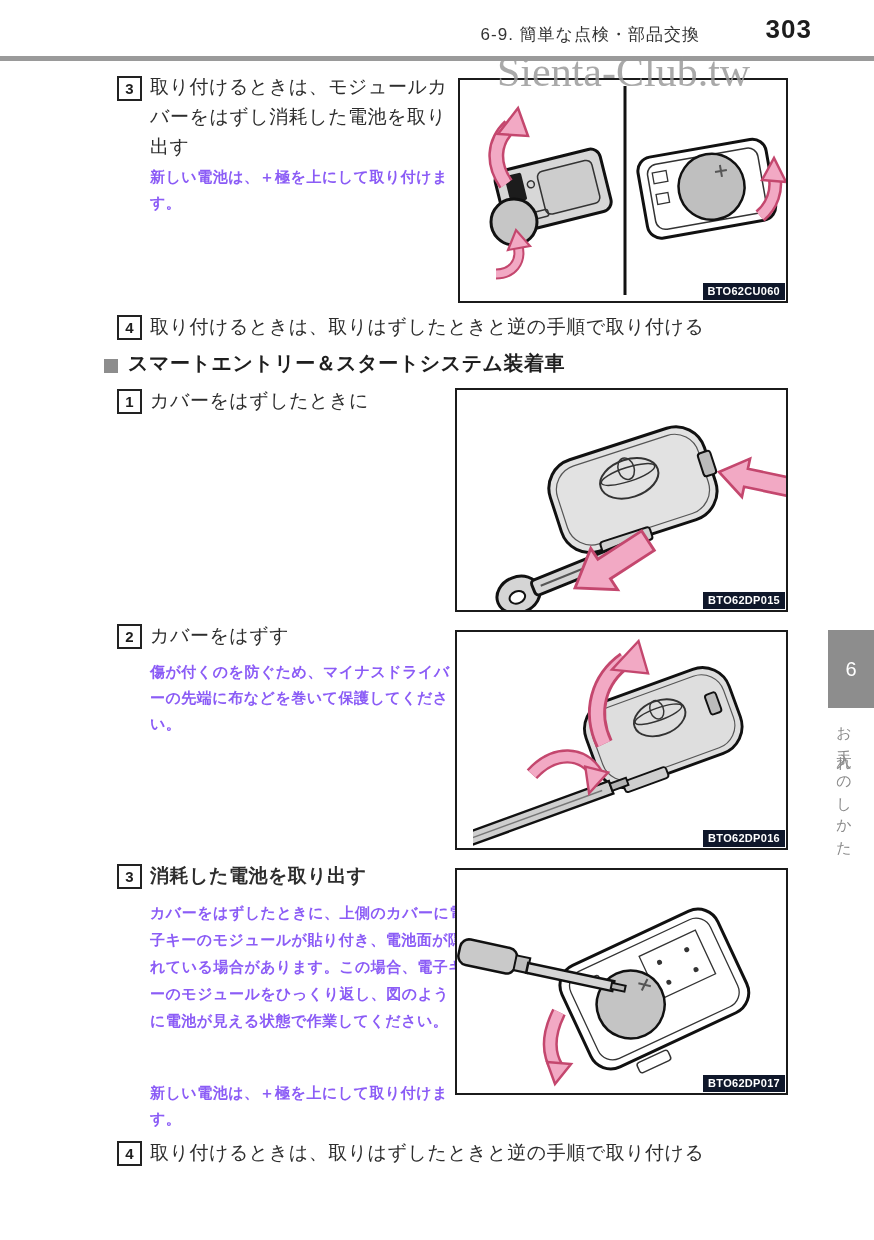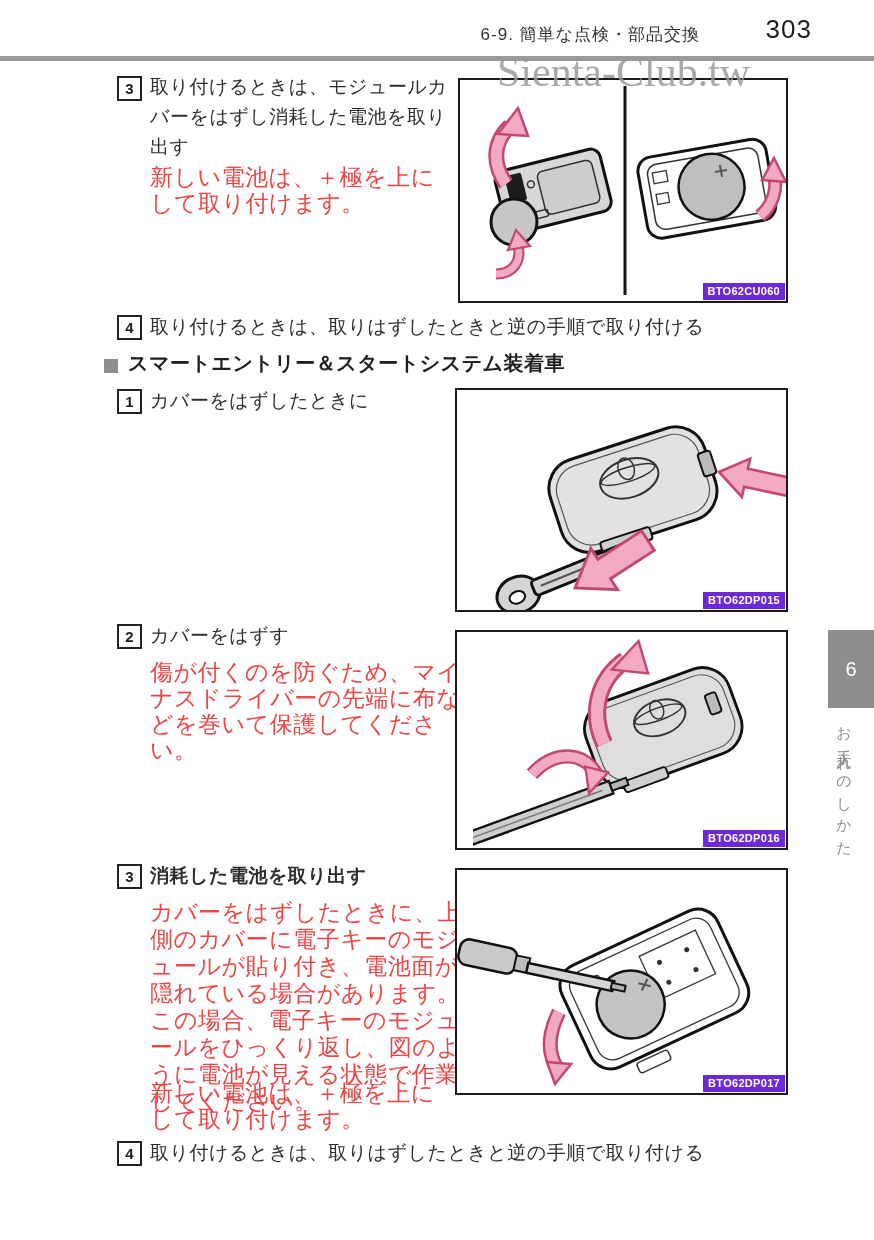--- a/index.html
+++ b/index.html
@@ -2,40 +2,40 @@
 <html><head>
 <meta charset="utf-8">
 <style>
   * { margin:0; padding:0; box-sizing:border-box; }
   html,body { background:#fff; }
   body {
     width:874px; height:1240px; position:relative; overflow:hidden;
     font-family:"Liberation Sans", sans-serif; color:#2b2b2b;
   }
   .breadcrumb { position:absolute; top:23px; right:174px; font-size:17px; color:#333; letter-spacing:1px; }
-  .page-num   { position:absolute; top:14px; right:62px; font-size:26px; font-weight:normal; color:#1d1d1d; letter-spacing:1px; }
+  .page-num   { position:absolute; top:14px; right:62px; font-size:26px; font-weight:bold; color:#1d1d1d; letter-spacing:1px; }
   .header-rule{ position:absolute; top:56px; left:0; width:874px; height:5px; background:#9a9a9a; }
   .watermark  { position:absolute; top:48px; left:497px; font-family:"Liberation Serif", serif;
                 font-size:42px; color:#9b9b9b; opacity:.85; z-index:9; pointer-events:none; white-space:nowrap; }
 
   .step-num {
     position:absolute; width:25px; height:25px; border:2px solid #222; background:#fff;
     display:flex; align-items:center; justify-content:center;
     font-weight:bold; font-size:15px; color:#1d1d1d;
   }
   .step-title { position:absolute; font-size:19px; line-height:30px; color:#2d2d2d; word-break:break-all; letter-spacing:.5px; }
-  .step-note  { position:absolute; font-size:23px; line-height:26px; color:#ef4444; word-break:break-all; letter-spacing:.5px; }
+  .step-note  { position:absolute; font-size:15px; line-height:26px; color:#8b5cf6; word-break:break-all; letter-spacing:.5px;font-weight:bold; }
 
   .sec-square  { position:absolute; left:104px; top:359px; width:14px; height:14px; background:#8d8d8d; }
   .sec-heading { position:absolute; left:128px; top:350px; font-size:20px; font-weight:bold; color:#1e1e1e; letter-spacing:.5px; }
 
   .figure { position:absolute; border:2px solid #1b1b1b; background:#fff; }
   .figure svg { display:block; width:100%; height:100%; }
   .fig-code {
-    position:absolute; right:1px; bottom:1px; background:#6d28d9; color:#fff;
+    position:absolute; right:1px; bottom:1px; background:#0f172a; color:#fff;
     font-size:11px; font-weight:bold; padding:2px 5px; letter-spacing:.3px; line-height:13px;
   }
 
   #fig1 { left:458px; top:78px;  width:330px; height:225px; }
   #fig2 { left:455px; top:388px; width:333px; height:224px; }
   #fig3 { left:455px; top:630px; width:333px; height:220px;padding-left:16px; }
   #fig4 { left:455px; top:868px; width:333px; height:227px; }
 
   #s1step3-box   { left:117px; top:76px; }
   #s1step3-title { left:150px; top:72px;  width:312px; }

